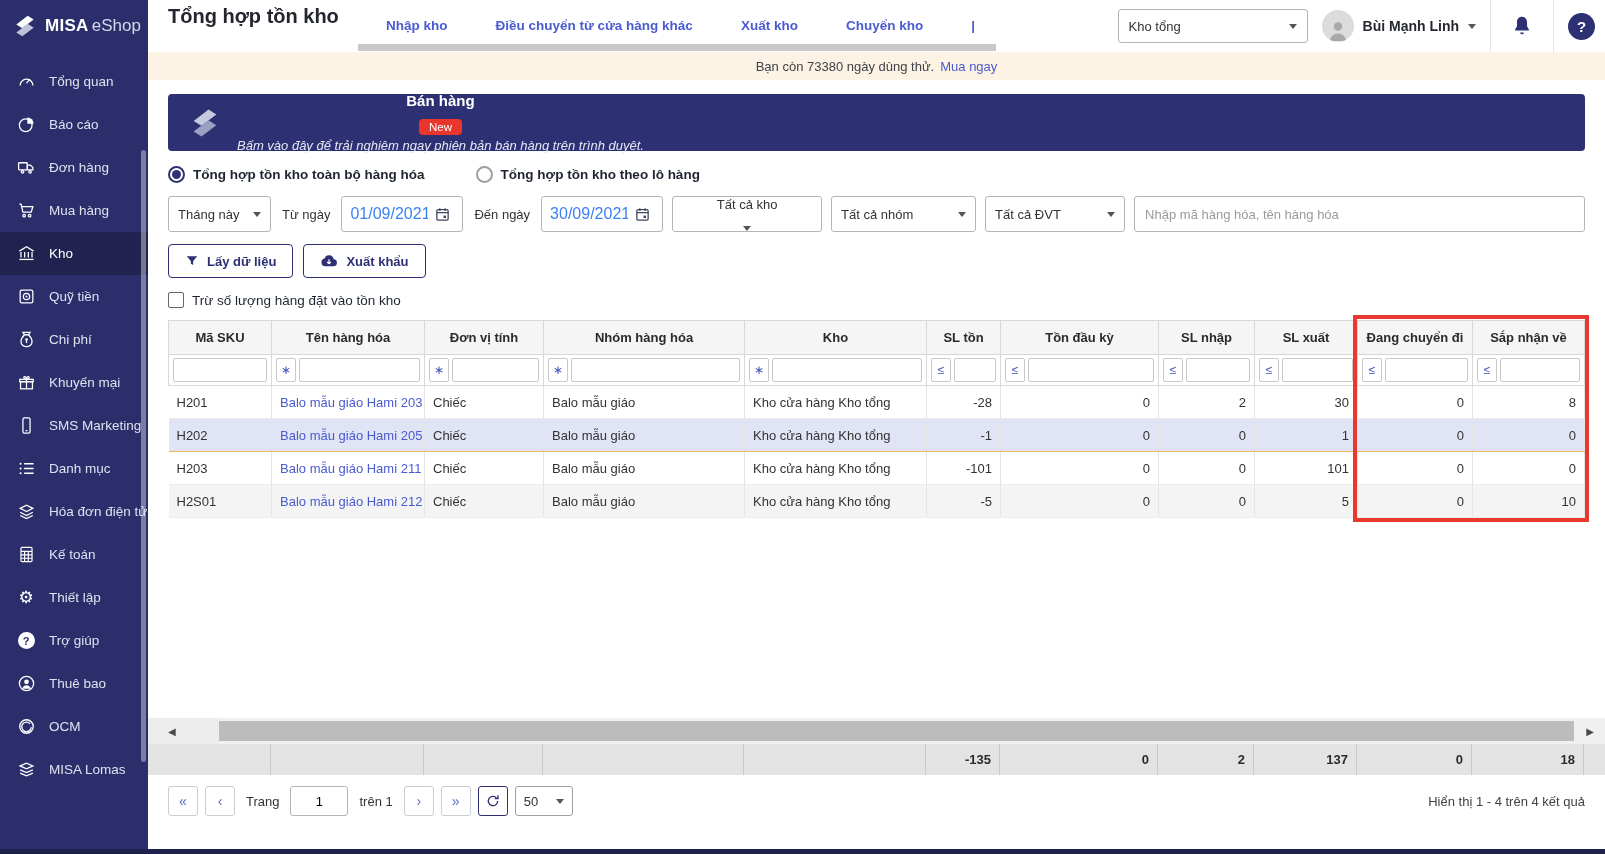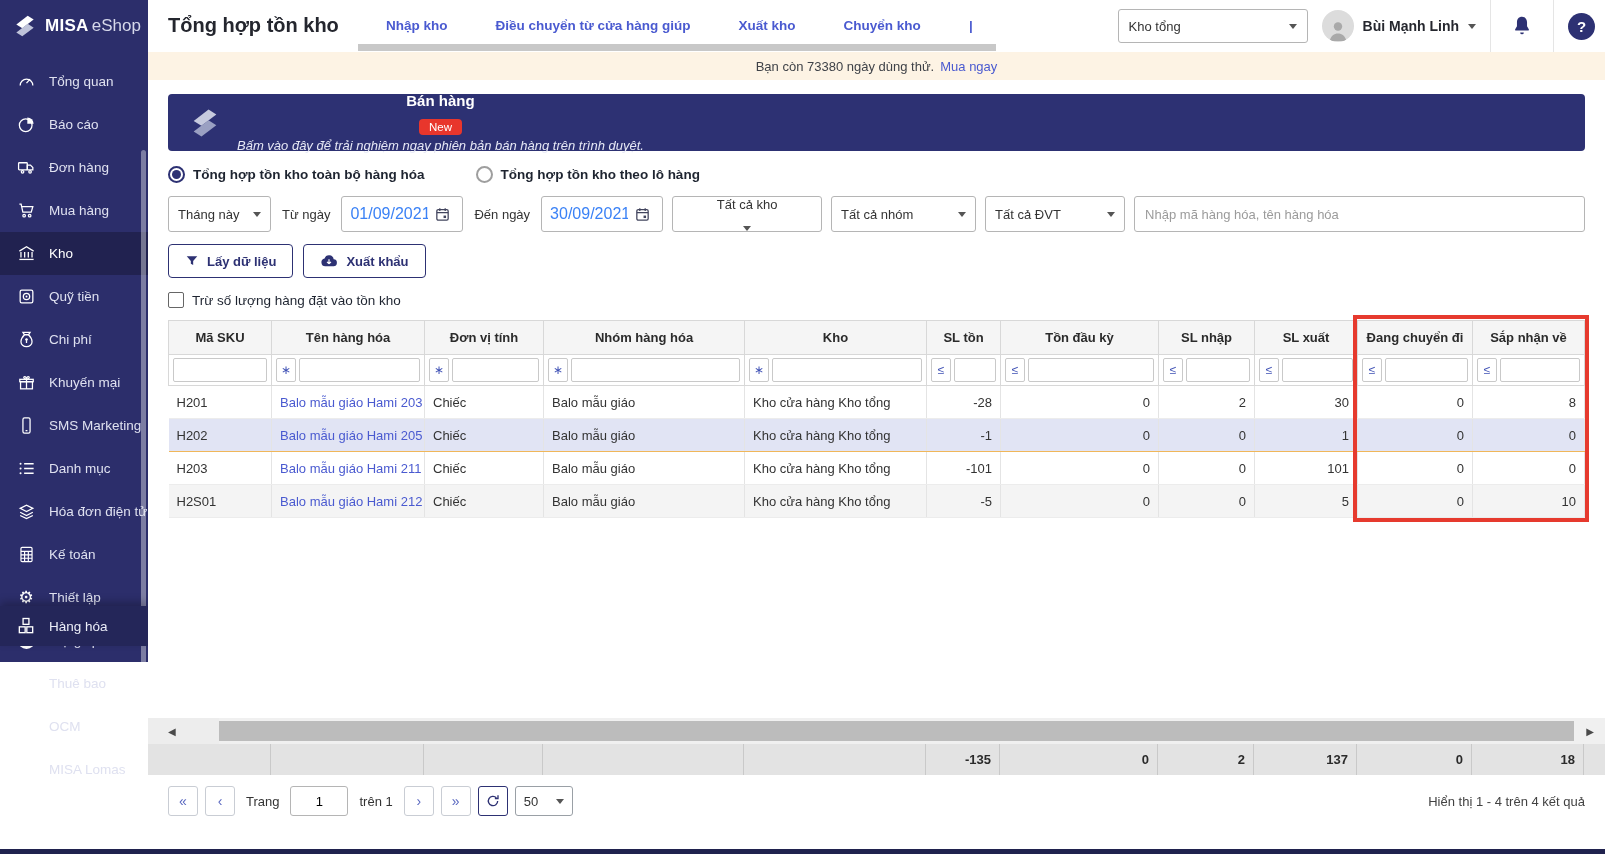--- a/index.html
+++ b/index.html
@@ -1,37 +1,37 @@
 <!DOCTYPE html>
 <html><head>
 <meta charset="utf-8">
 <style>
   * { margin:0; padding:0; box-sizing:border-box; }
   body { font-family:"Liberation Sans", sans-serif; font-size:13px; color:#333; background:#888; }
   .page { position:relative; width:1605px; height:854px; background:#fff; overflow:hidden; }
 
   
-  .sidebar { position:absolute; left:0; top:0; width:148px; height:662px; background:#2c2e6b; color:#e9eaf4; }
+  .sidebar { position:absolute; left:0; top:0; width:148px; height:854px; background:#2c2e6b; color:#e9eaf4; }
   .logo-row { height:52px; display:flex; align-items:center; padding-left:12px; gap:7px; }
   .logo-misa { font-weight:bold; font-size:17px; color:#fff; letter-spacing:.3px; }
   .logo-eshop { font-weight:300; font-size:17px; color:#d6d8ea; margin-left:-4px; }
   .sb-nav { padding-top:8px; }
   .sb-item { height:43px; display:flex; align-items:center; padding-left:16px; gap:13px; cursor:pointer; font-size:13.5px; color:#dfe1f0; }
   .sb-item .ic { width:20px; height:20px; display:flex; align-items:center; justify-content:center; flex:none; }
   .sb-item.active { background:#212250; color:#fff; }
   .sb-bottom { position:absolute; left:0; right:0; bottom:16px; height:40px; background:#242659; display:flex; align-items:center; padding-left:16px; gap:13px; box-shadow:0 -4px 8px rgba(0,0,0,.25); font-size:13.5px; color:#eceef8; cursor:pointer; }
   .sb-scroll { position:absolute; right:2px; top:150px; width:5px; height:612px; background:rgba(255,255,255,.38); border-radius:3px; }
   .gear-glyph { font-size:17px; color:#fff; line-height:1; }
   .help-circle-sb { width:17px; height:17px; border-radius:50%; background:#fff; color:#2c2e6b; font-weight:bold; font-size:11px; display:flex; align-items:center; justify-content:center; }
 
   
   .main { position:absolute; left:148px; top:0; right:0; height:854px; background:#fff; }
 
   .topbar { position:relative; height:52px; background:#fff; }
-  .page-title { position:absolute; left:20px; top:14px; font-size:20px; font-weight:bold; color:#24262e; }
+  .page-title { position:absolute; left:20px; top:5px; font-size:20px; font-weight:bold; color:#24262e; }
   .tabs { position:absolute; left:238px; top:0; height:51px; display:flex; align-items:center; gap:48px; }
   .tab { color:#4a5ad0; font-weight:600; font-size:13.5px; cursor:pointer; white-space:nowrap; }
   .tab-scrollbar { position:absolute; left:210px; top:44px; width:638px; height:7px; background:#c8c8c8; }
   .top-right { position:absolute; right:10px; top:0; height:52px; display:flex; align-items:center; gap:14px; }
   .store-select { width:190px; height:34px; border:1px solid #b5b5b5; border-radius:3px; display:flex; align-items:center; justify-content:space-between; padding:0 10px; cursor:pointer; color:#333; }
   .chev { width:0; height:0; border-left:4.5px solid transparent; border-right:4.5px solid transparent; border-top:5.5px solid #555; }
   .user-box { display:flex; align-items:center; gap:9px; cursor:pointer;text-align:right; }
   .avatar { width:32px; height:32px; border-radius:50%; background:#dcdcdc; display:flex; align-items:flex-end; justify-content:center; overflow:hidden; }
   .user-name { font-weight:bold; font-size:14px; color:#25272e; }
   .tr-divider { width:1px; height:52px; background:#e5e5e5; }
@@ -285,39 +285,29 @@
               <path d="M4 12.5L12 16l8-3.5"></path>
               <path d="M4 16.5L12 20l8-3.5"></path>
             </svg>
           </span>
         <span>MISA Lomas</span>
       </div>
     </nav>
 
     <div class="sb-scroll"></div>
 
-    <div class="sb-bottom">
-      <span class="ic">
-          <svg width="20" height="20" viewBox="0 0 24 24" fill="none" stroke="#fff" stroke-width="1.6">
-            <rect x="8.5" y="3" width="7" height="7"></rect>
-            <rect x="4" y="13" width="7" height="7"></rect>
-            <rect x="13" y="13" width="7" height="7"></rect>
-          </svg>
-        </span>
-      <span>Hàng hóa</span>
-    </div>
   </aside>
 
   <div class="main">
 
     <header class="topbar">
       <h1 class="page-title">Tổng hợp tồn kho</h1>
       <nav class="tabs">
         <span class="tab">Nhập kho</span>
-        <span class="tab">Điều chuyển từ cửa hàng giúp</span>
+        <span class="tab">Điều chuyển từ cửa hàng khác</span>
         <span class="tab">Xuất kho</span>
         <span class="tab">Chuyển kho</span>
         <span class="tab">|</span>
       </nav>
       <div class="tab-scrollbar"></div>
 
       <div class="top-right">
         <div class="store-select">
           <span>Kho tổng</span>
           <span class="chev"></span>

